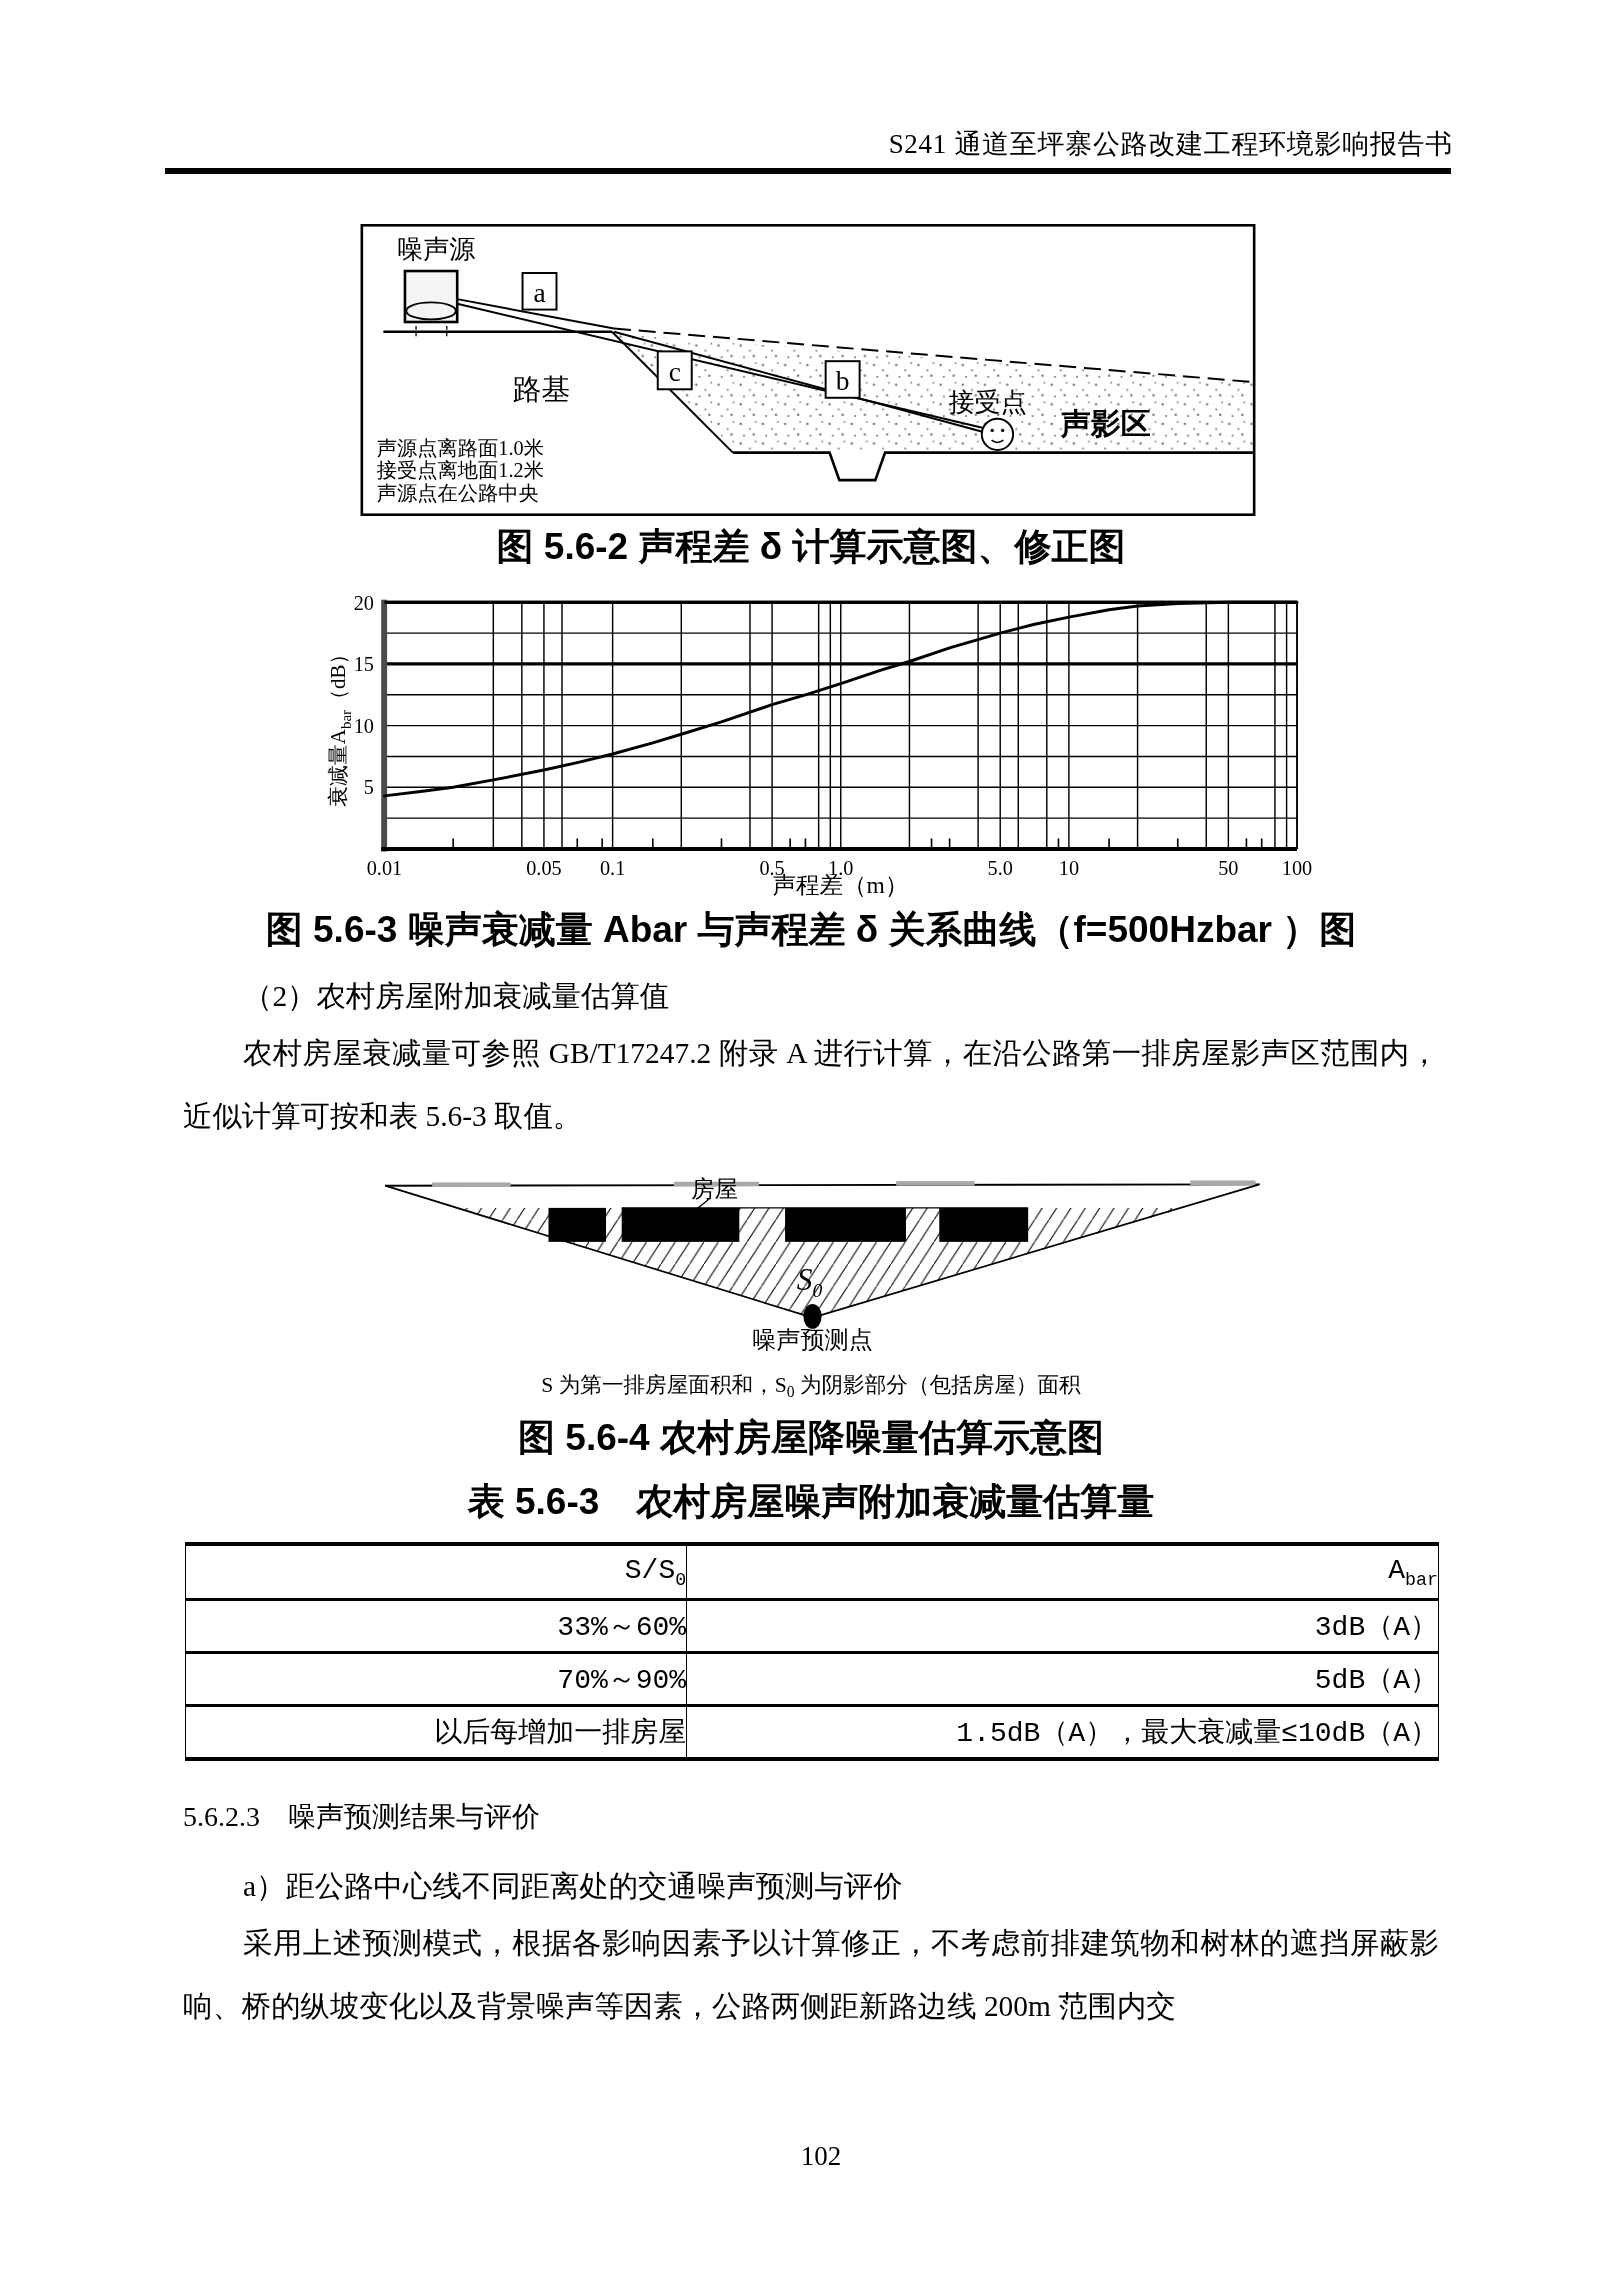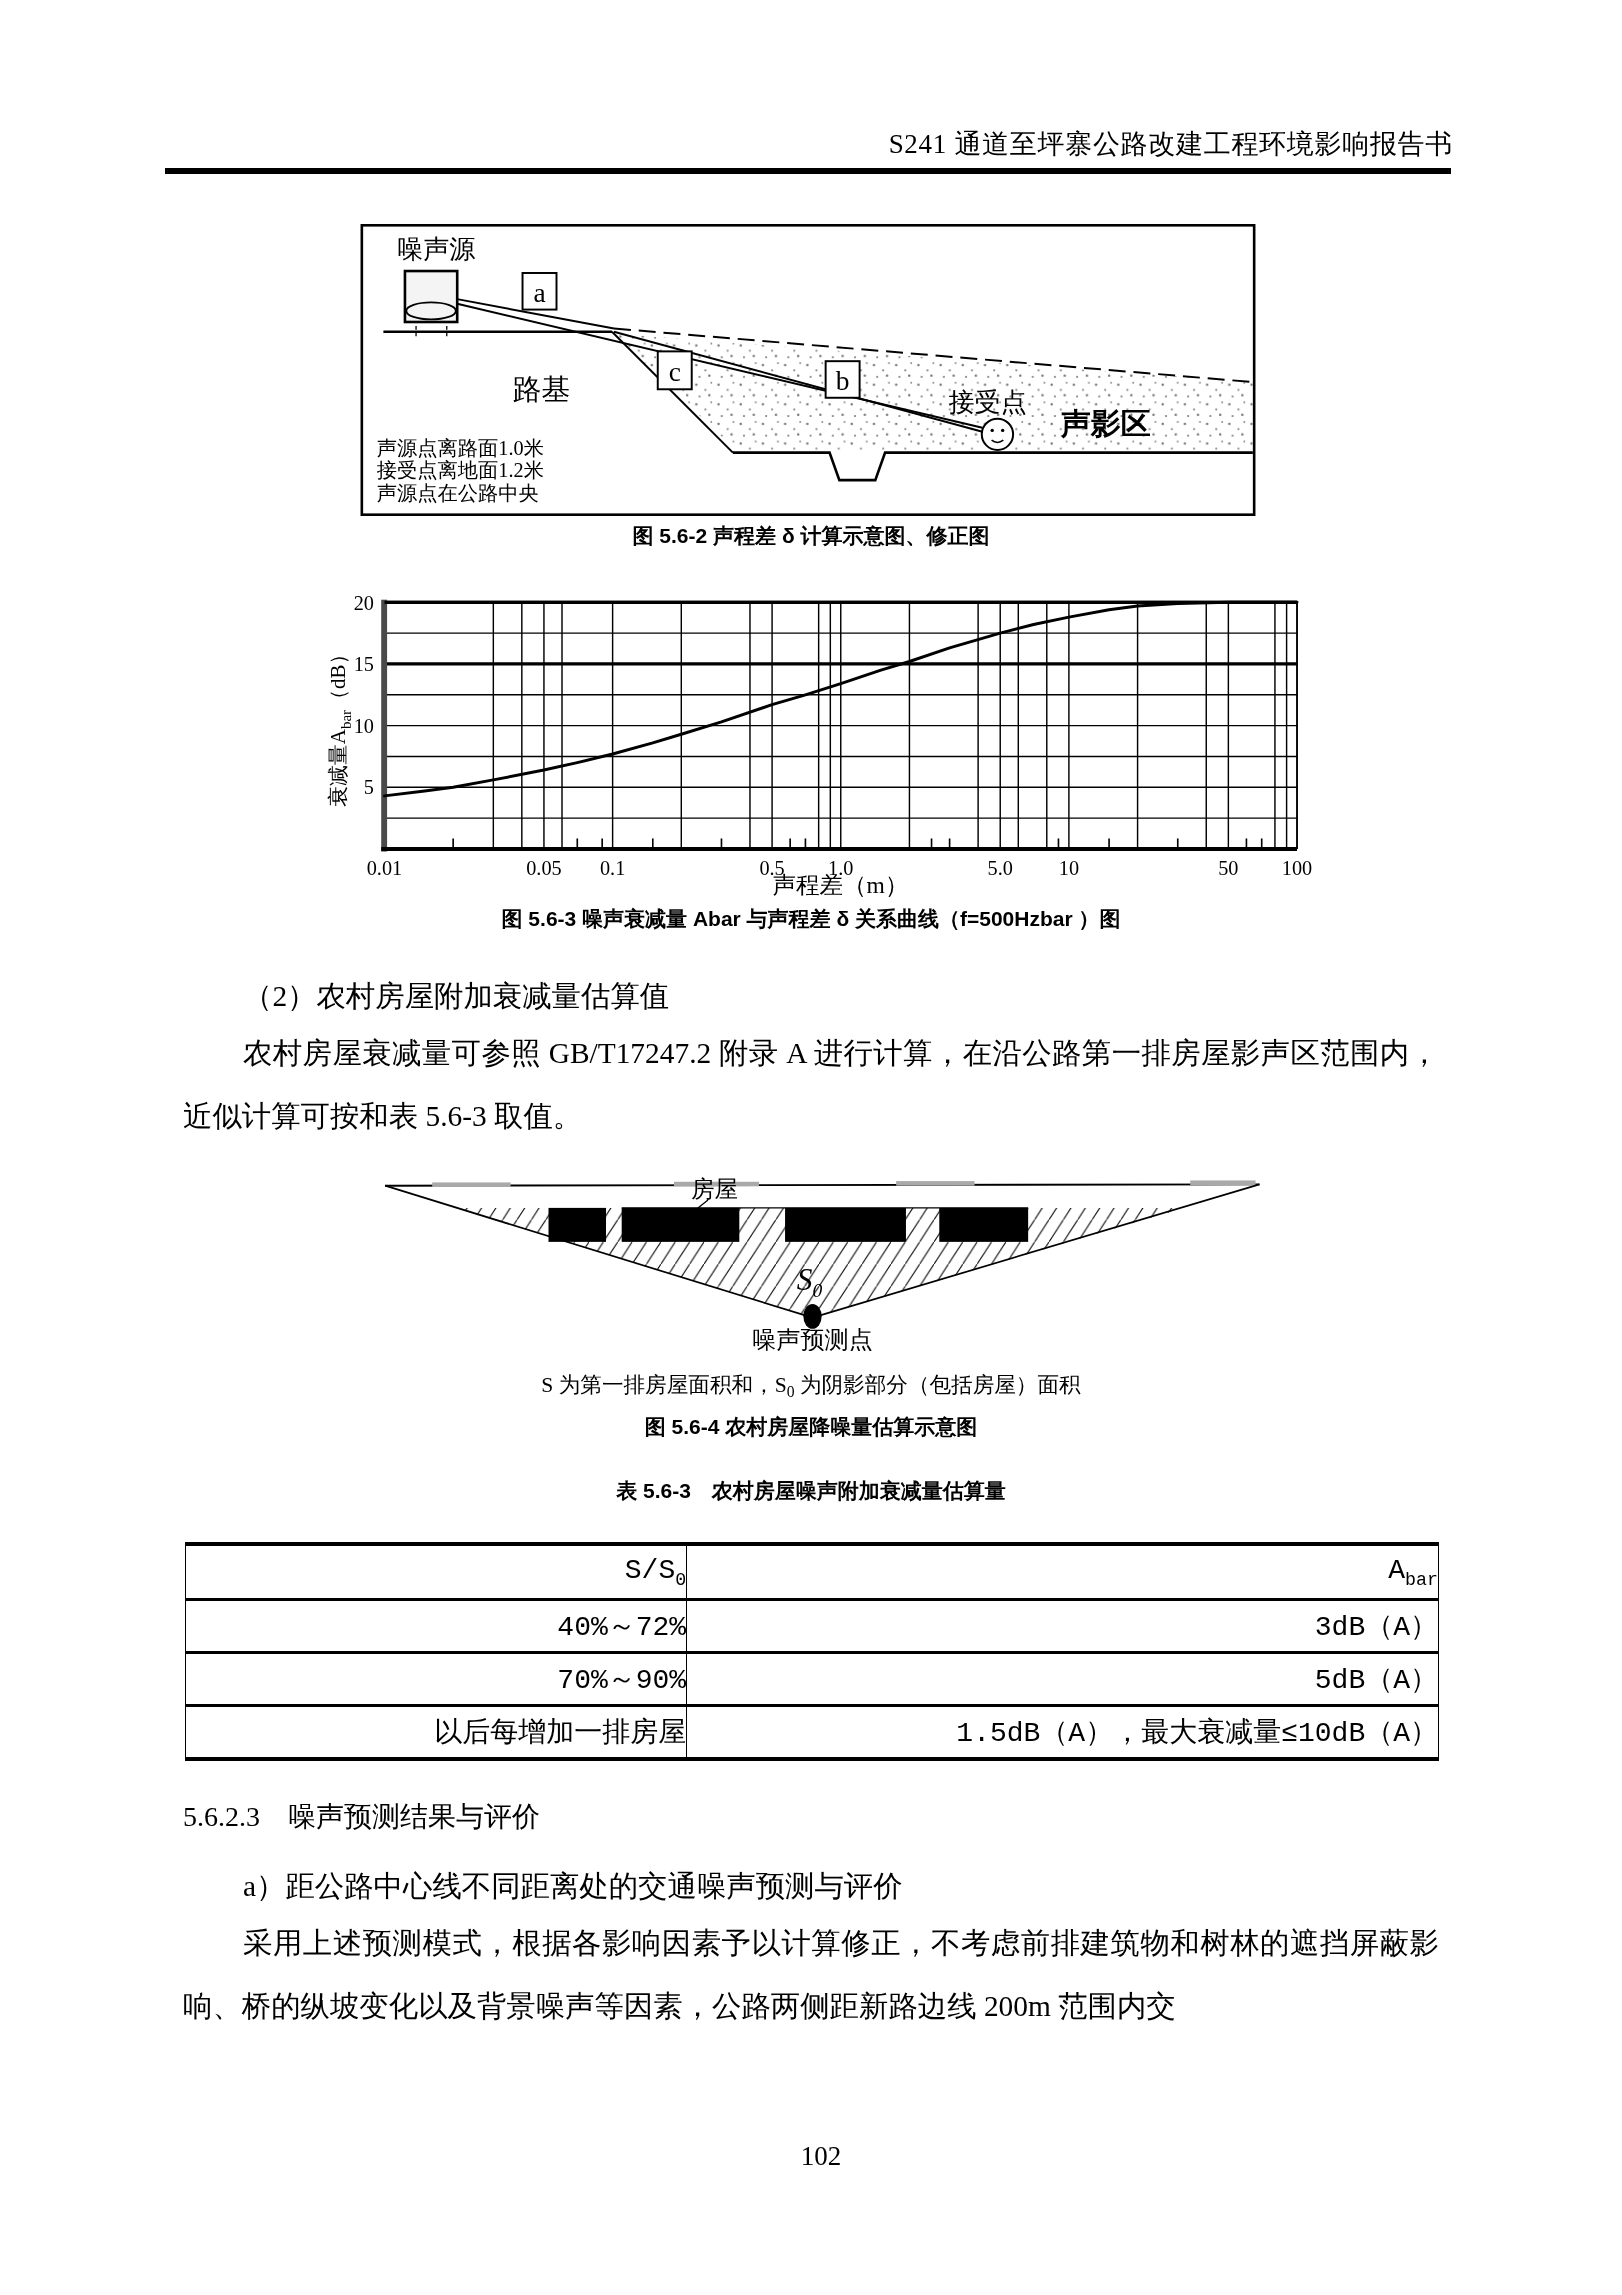--- a/index.html
+++ b/index.html
@@ -15,21 +15,21 @@
     position:absolute;top:126px;right:169px;
     font-size:27px;letter-spacing:0.7px;white-space:nowrap;
   }
   .hdr-rule{
     position:absolute;top:168px;left:165px;width:1286px;height:5.9px;background:#000;
   }
   .figwrap{position:absolute;}
   .caption{
     position:absolute;left:183px;width:1256px;text-align:center;
     font-family:"Liberation Sans","DejaVu Sans",sans-serif;
-    font-weight:bold;font-size:21px;white-space:nowrap;
+    font-weight:bold;font-size:37px;white-space:nowrap;
   }
   .bodytext{
     position:absolute;left:183px;width:1256px;
     font-size:29.4px;line-height:63px;text-align:justify;
   }
   .indent{text-indent:60px;}
   .note-small{
     position:absolute;left:183px;width:1256px;text-align:center;
     font-size:21.6px;
   }
@@ -237,21 +237,21 @@
     <colgroup>
         <col style="width:40%">
         <col style="width:60%">
       </colgroup>
     <tbody>
         <tr>
       <th><span>S/S</span><sub>0</sub></th>
       <th class="c2"><span>A</span><sub>bar</sub></th>
     </tr>
     <tr>
-      <td>40%～72%</td>
+      <td>33%～60%</td>
       <td class="c2">3dB（A）</td>
     </tr>
     <tr>
       <td>70%～90%</td>
       <td class="c2">5dB（A）</td>
     </tr>
     <tr>
       <td>以后每增加一排房屋</td>
       <td class="c2">1.5dB（A），最大衰减量≤10dB（A）</td>
     </tr>

